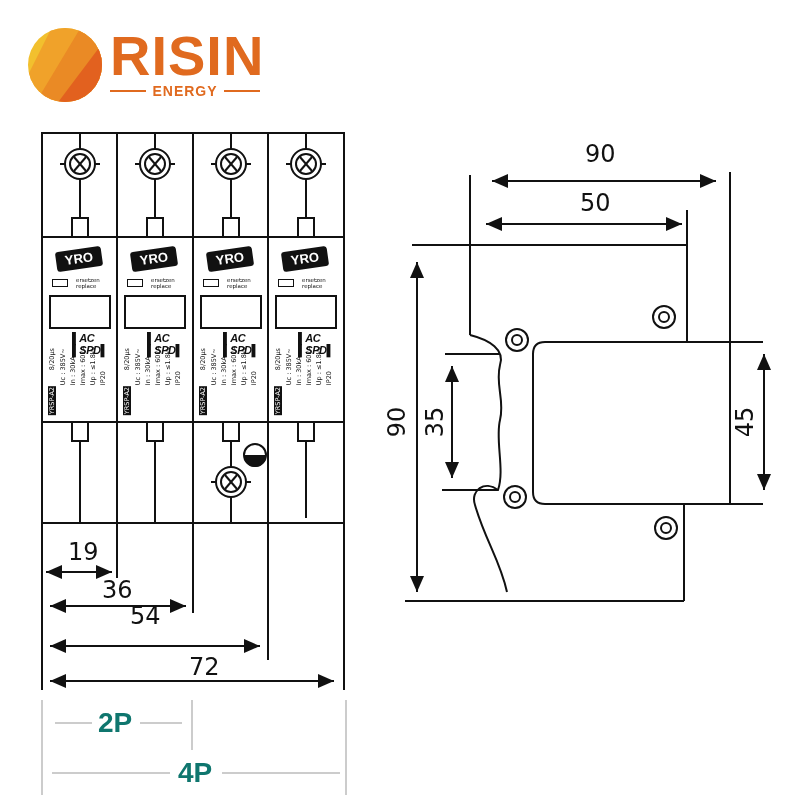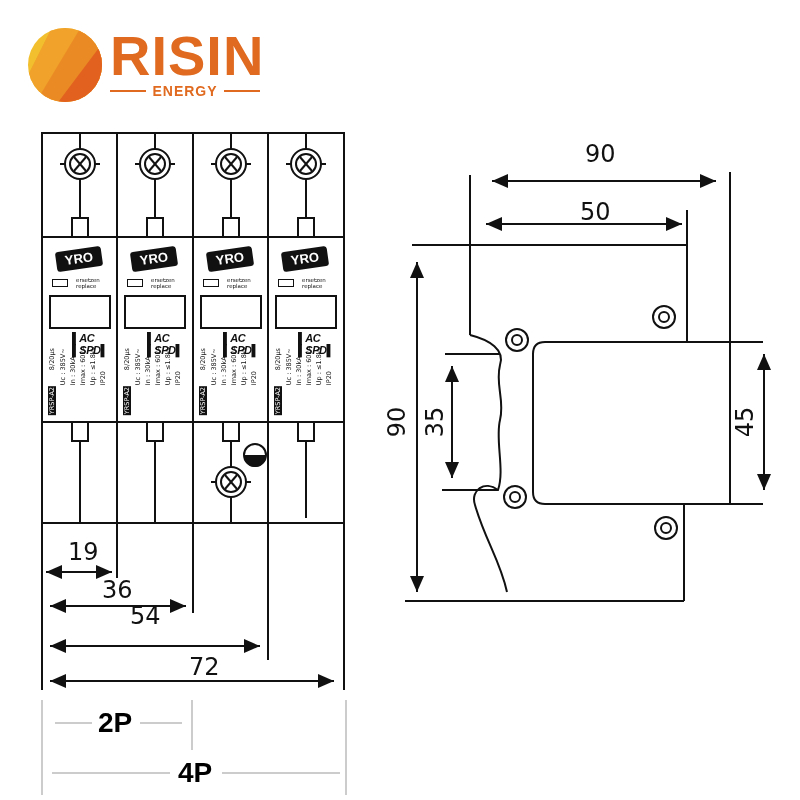--- a/index.html
+++ b/index.html
@@ -2,21 +2,21 @@
 <html><head>
 <meta charset="utf-8">
 <style>
   html,body{margin:0;padding:0;background:#fff;}
   body{width:800px;height:800px;position:relative;overflow:hidden;font-family:"DejaVu Sans",sans-serif;}
   .abs{position:absolute;}
   .brand{left:110px;top:28px;font-family:"Liberation Sans",sans-serif;font-weight:bold;font-size:56px;letter-spacing:1px;color:#e06a1f;line-height:1;}
   .brand-sub{left:110px;top:83px;width:150px;display:flex;align-items:center;gap:6px;color:#e06a1f;font-family:"Liberation Sans",sans-serif;font-size:14px;font-weight:bold;letter-spacing:1px;}
   .brand-sub .ln{flex:1;height:2px;background:#e06a1f;}
   .dimtxt{font-family:"DejaVu Sans",sans-serif;font-size:24px;color:#111;line-height:1;}
-  .ptxt{font-family:"Liberation Sans",sans-serif;font-weight:bold;font-size:28px;color:#000000;line-height:1;text-align:right;}
+  .ptxt{font-family:"Liberation Sans",sans-serif;font-weight:bold;font-size:28px;color:#0f766e;line-height:1;text-align:right;}
   .yro{width:46px;height:20px;background:#111;color:#fff;font-family:"Liberation Sans",sans-serif;font-weight:bold;font-size:13px;text-align:center;line-height:20px;transform:rotate(-8deg);border-radius:3px;}
   .replace{font-size:5.5px;line-height:6px;color:#111;}
   .spd{font-family:"Liberation Sans",sans-serif;font-style:italic;font-weight:bold;font-size:11px;color:#111;letter-spacing:-0.5px;margin-left:22px;}
   .spec{font-size:6.5px;color:#111;writing-mode:vertical-rl;transform:rotate(180deg);white-space:nowrap;line-height:9px;}
   .model{font-size:6.5px;color:#fff;background:#111;writing-mode:vertical-rl;transform:rotate(180deg);white-space:nowrap;padding:1px 0;}
 </style>
 </head>
 <body>
 
 <svg class="abs" style="left:27px;top:27px" width="76" height="76" viewBox="0 0 76 76">
@@ -281,16 +281,16 @@
   </div>
 
 <div class="abs dimtxt" style="left:68px;top:540px">19</div>
 <div class="abs dimtxt" style="left:102px;top:578px">36</div>
 <div class="abs dimtxt" style="left:130px;top:604px">54</div>
 <div class="abs dimtxt" style="left:189px;top:655px">72</div>
 <div class="abs ptxt" style="left:98px;top:709px">2P</div>
 <div class="abs ptxt" style="left:178px;top:759px">4P</div>
 
 <div class="abs dimtxt" style="left:585px;top:142px">90</div>
-<div class="abs dimtxt" style="left:580px;top:200px">50</div>
+<div class="abs dimtxt" style="left:580px;top:191px">50</div>
 <div class="abs dimtxt" style="left:382px;top:410px;transform:rotate(-90deg)">90</div>
 <div class="abs dimtxt" style="left:420px;top:410px;transform:rotate(-90deg)">35</div>
 <div class="abs dimtxt" style="left:730px;top:410px;transform:rotate(-90deg)">45</div>
 
 </body></html>

